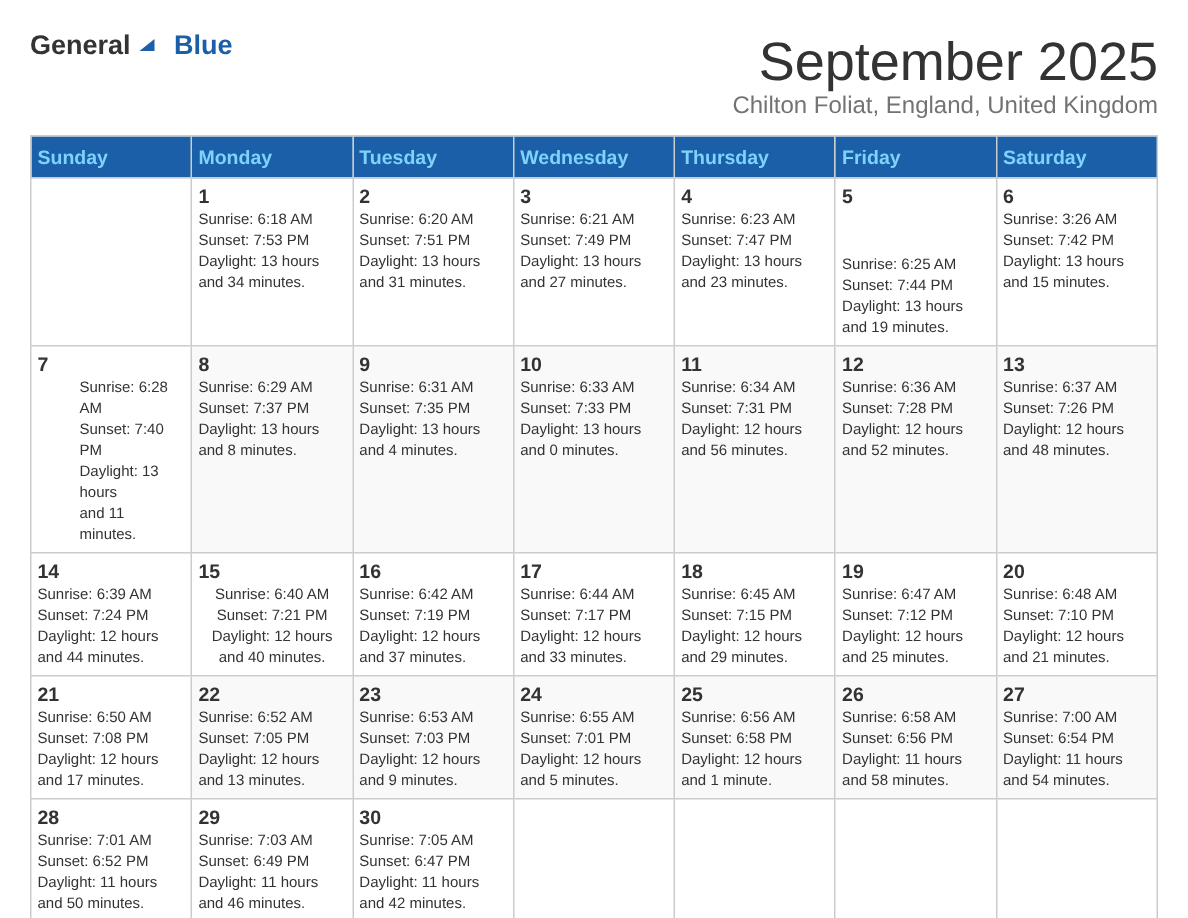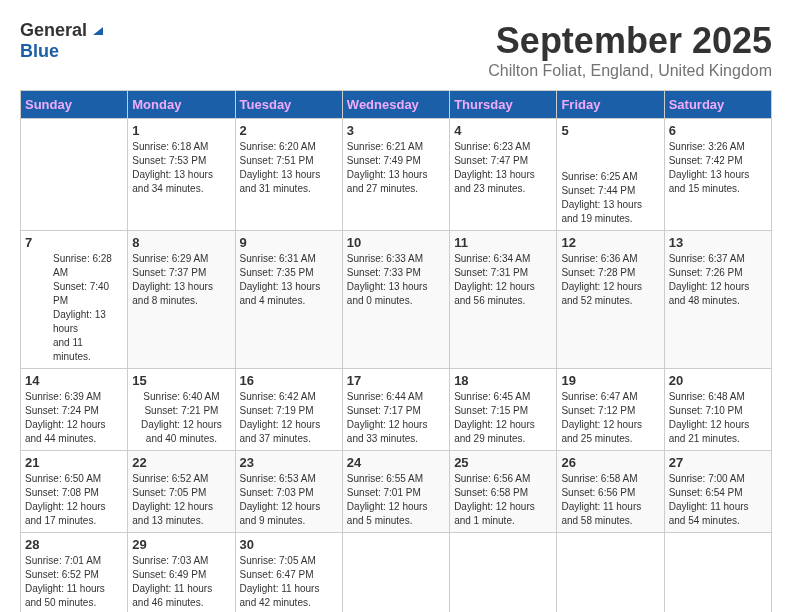--- a/index.html
+++ b/index.html
@@ -11,58 +11,58 @@
       padding: 20px;
     }
     .header {
       display: flex;
       justify-content: space-between;
       align-items: flex-start;
       margin-bottom: 10px;
     }
     .logo {
       display: flex;
-      flex-direction: column;
       align-items: flex-start;
+      gap: 11px;
     }
     .logo-general {
       font-size: 18px;
       font-weight: bold;
       color: #333;
     }
     .logo-blue {
       font-size: 18px;
       font-weight: bold;
       color: #1a5fa8;
     }
     .logo-row {
       display: flex;
       align-items: center;
     }
     .title-section {
       text-align: right;
     }
     .month-title {
       font-size: 36px;
-      font-weight: bold;
+      font-weight: normal;
       color: #333;
       margin-left: 20px;
     }
     .location {
       font-size: 16px;
       color: #737373;
     }
     table {
       width: 100%;
       border-collapse: collapse;
       font-size: 11px;
     }
     thead tr th {
       background: #1a5fa8;
-      color: #f0abfc;
+      color: #7dd3fc;
       padding: 6px 4px;
       text-align: left;
       font-size: 13px;
       font-weight: bold;
       border: 1px solid #ccc;
     }
     td {
       border: 1px solid #ccc;
       vertical-align: top;
       padding: 4px;

